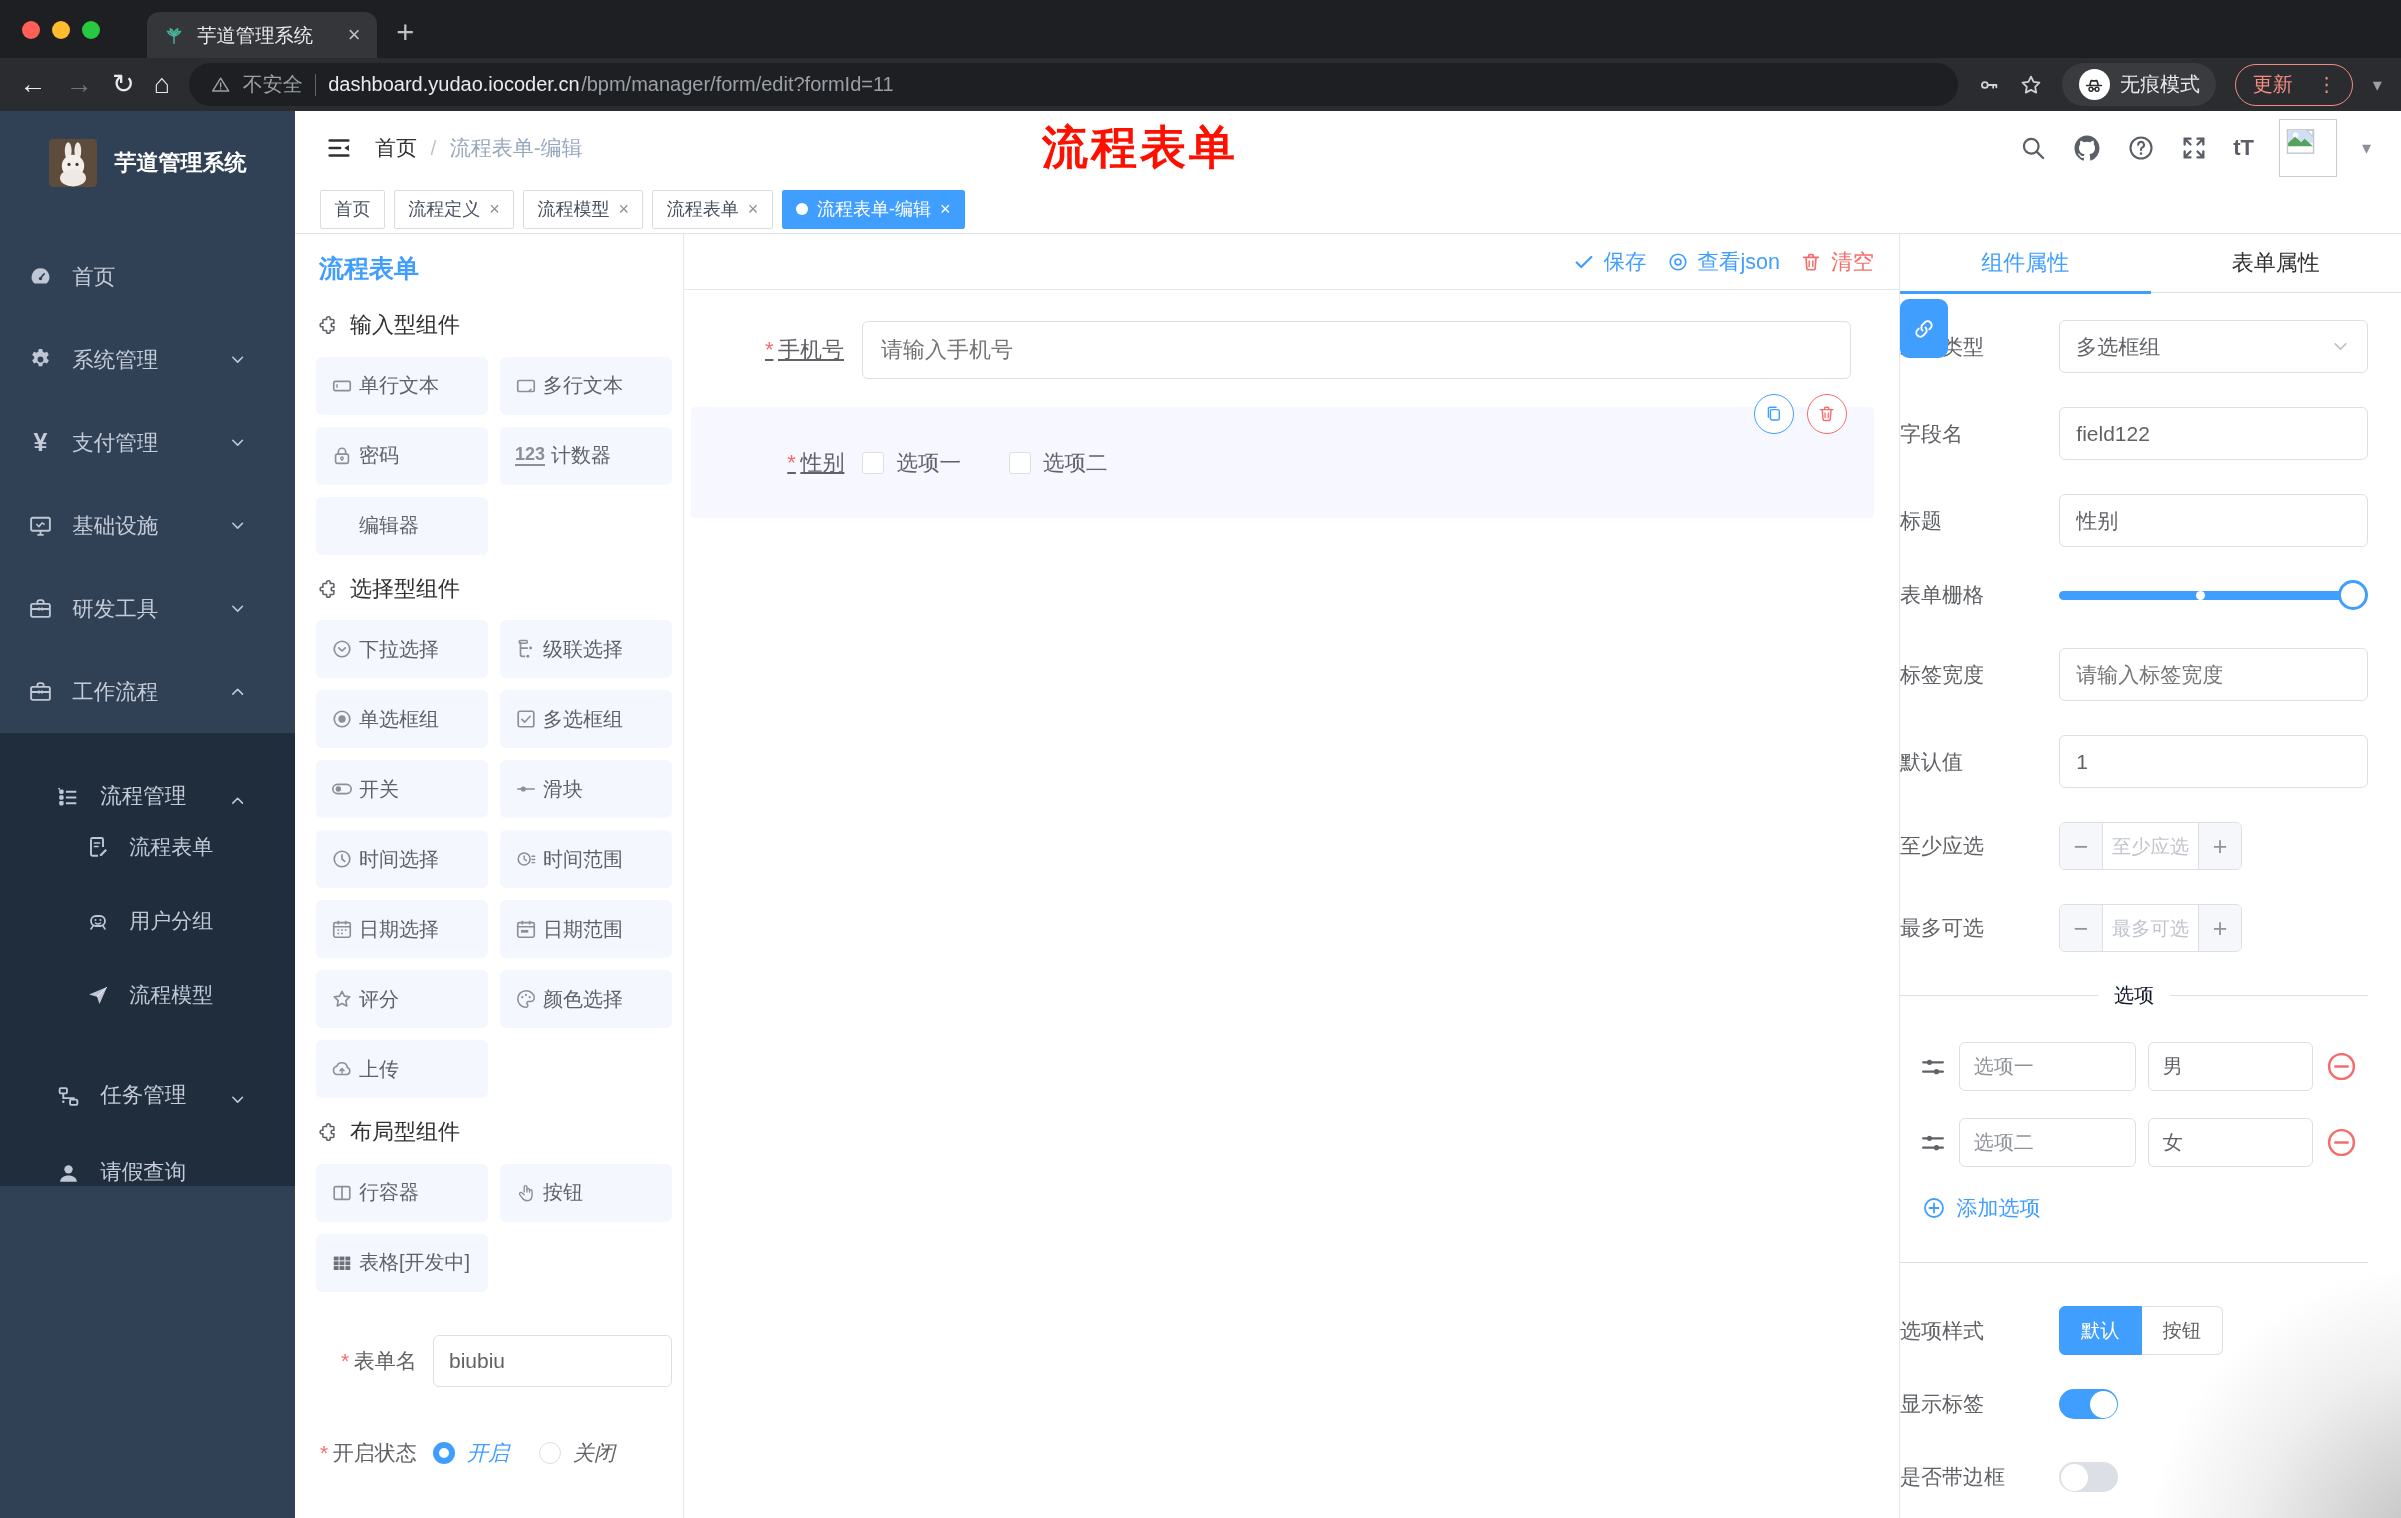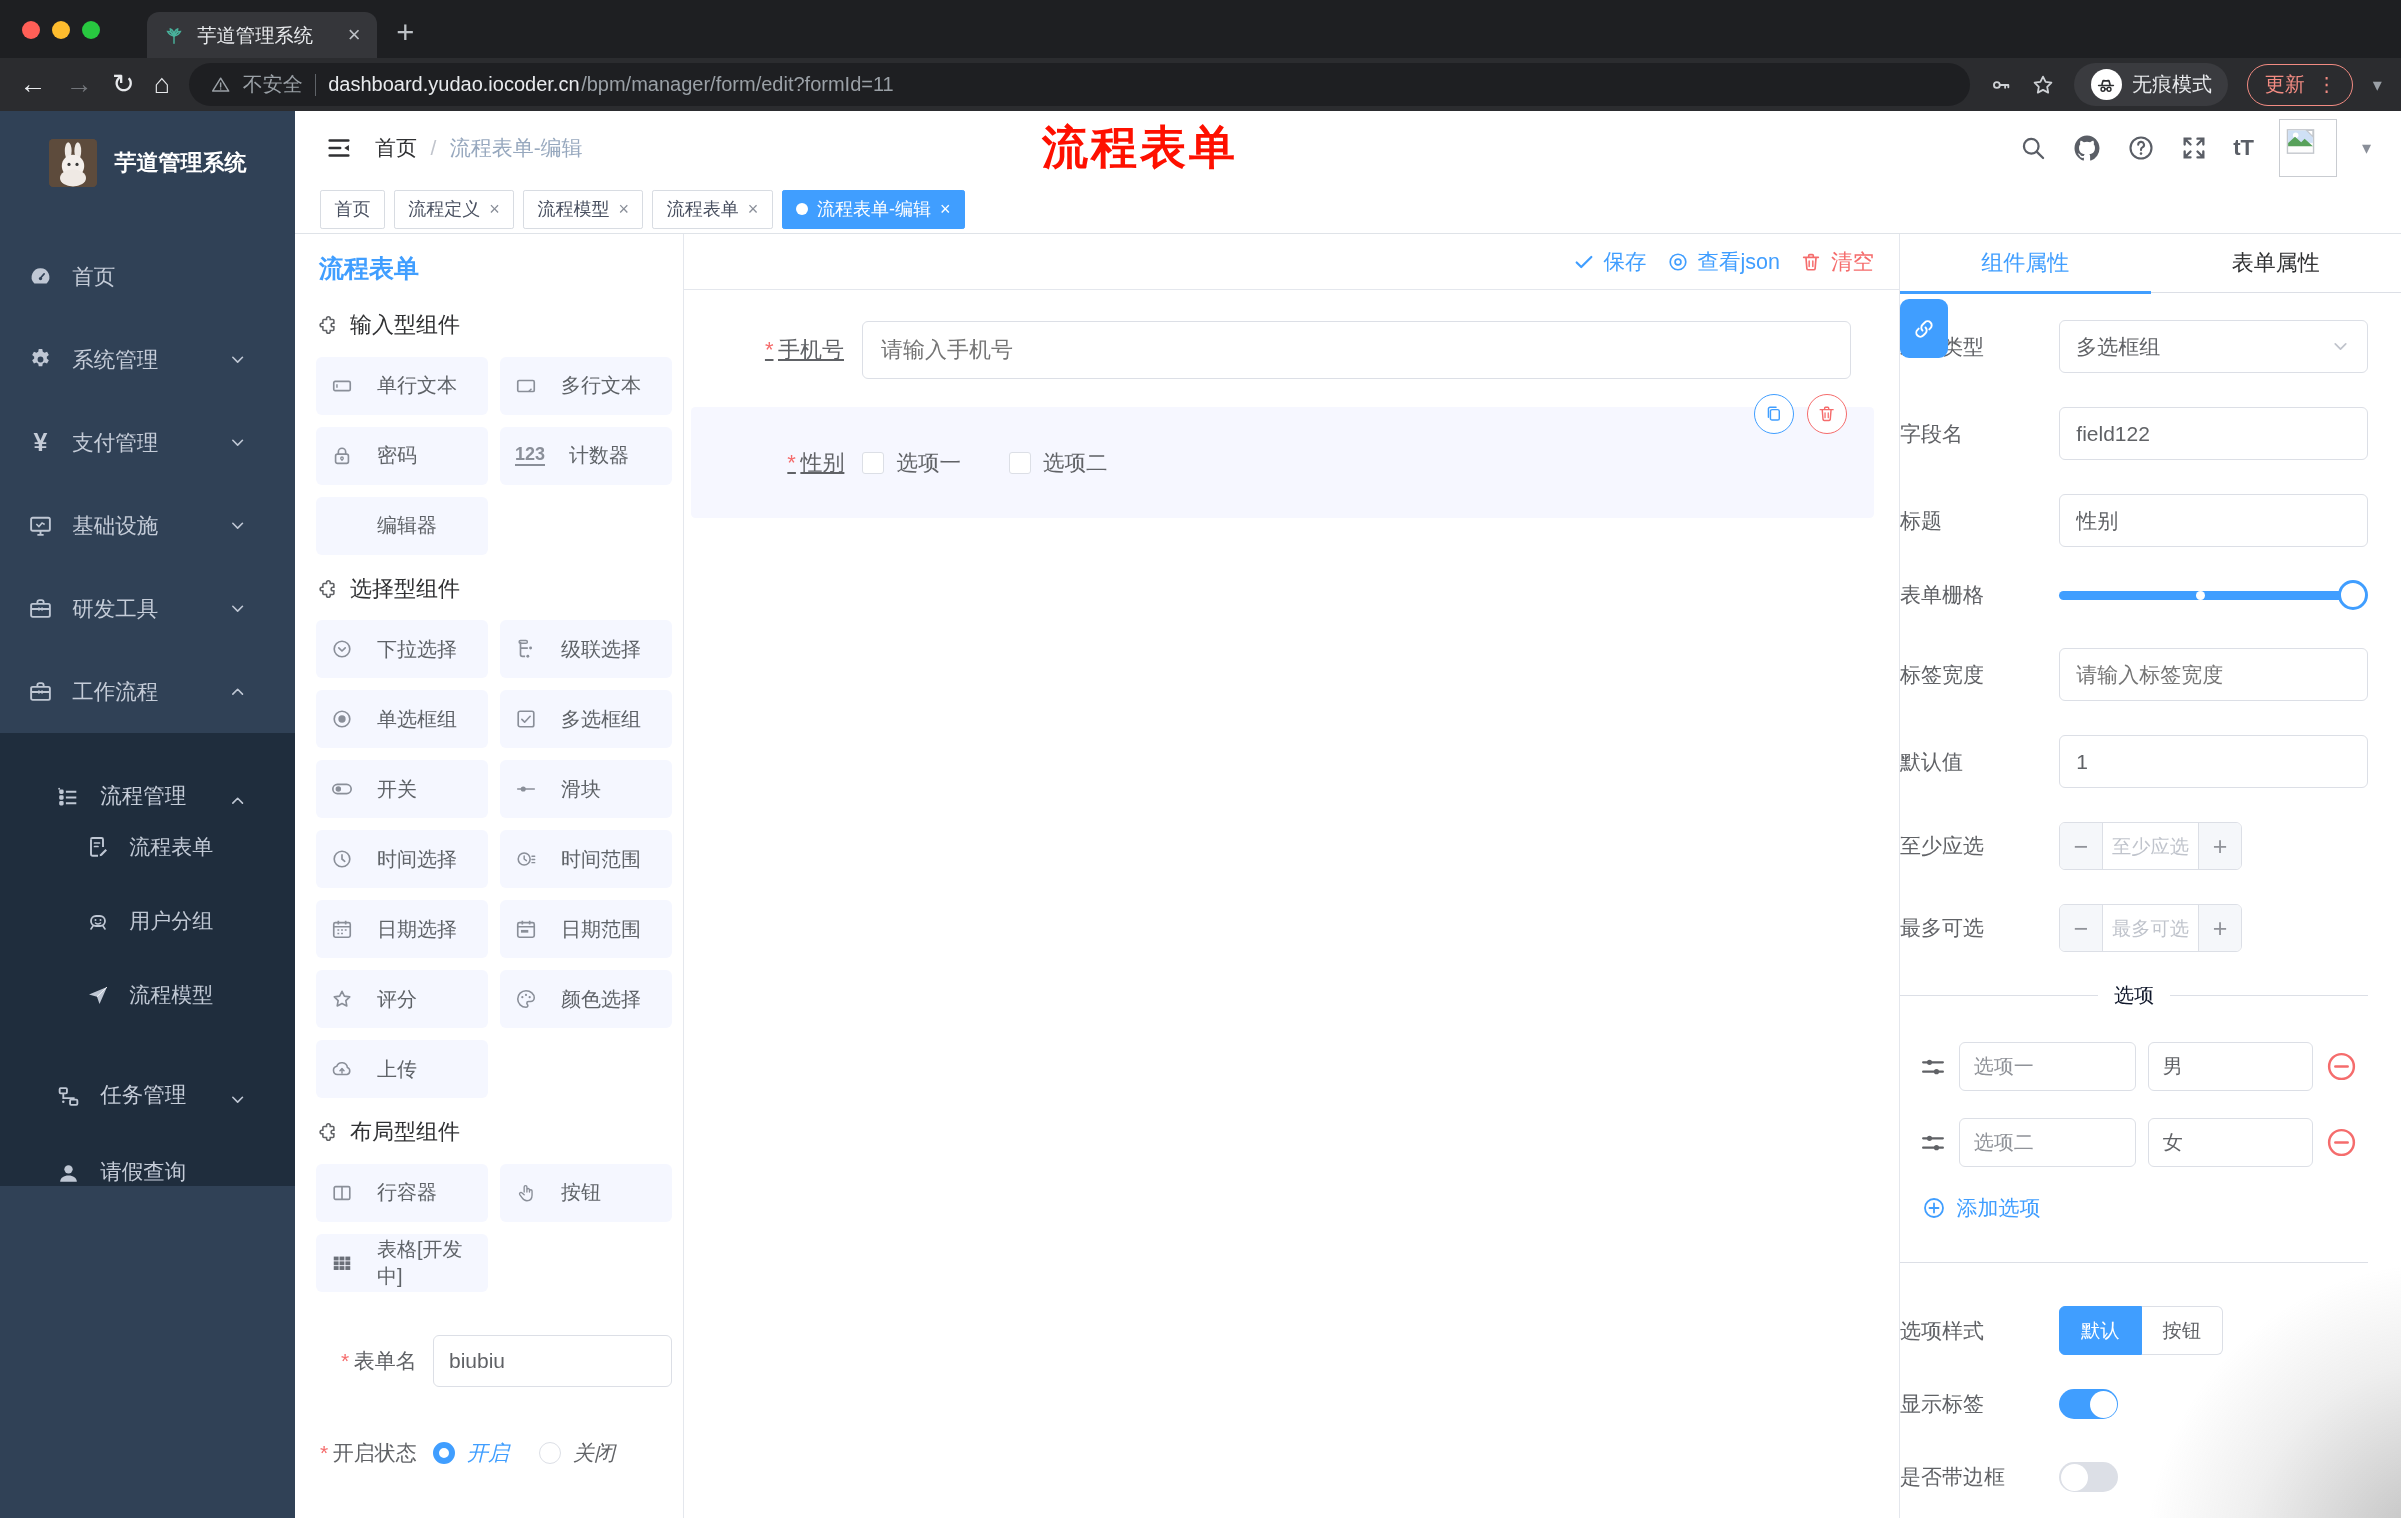--- a/index.html
+++ b/index.html
@@ -17,21 +17,21 @@
   .btoolbar { height:53px; background:#2b2c2f; display:flex; align-items:center; padding:0 19.3px; gap:19.3px; }
   .navg { color:#e8eaed; font-size:27px; line-height:1; }
   .navg.dim { color:#73767b; }
   .urlpill { flex:1; height:43px; background:#1e1f22; border-radius:21.5px; display:flex; align-items:center; gap:12px; padding:0 22px; font-size:20px; color:#e8eaed; }
   .urlpill .warn { color:#9aa0a6; font-size:18px; }
   .urlpill .sec { color:#9aa0a6; }
   .urlpill .vbar { width:1.5px; height:22px; background:#5f6368; }
   .urlpill .path { color:#9aa0a6; }
   .chip { height:43px; background:#3a3b3f; border-radius:21.5px; display:flex; align-items:center; gap:10.4px; padding:0 16.3px; color:#e8eaed; font-size:20px; }
   .chip .cir { width:31px; height:31px; border-radius:50%; background:#fff; display:flex; align-items:center; justify-content:center; }
-  .updpill { height:42px; border:1.5px solid #f28b82; border-radius:21.5px; color:#f28b82; font-size:20px; display:flex; align-items:center; gap:12px; padding:0 16.3px; }
+  .updpill { height:42px; border:1.5px solid #f28b82; border-radius:21.5px; color:#f28b82; font-size:20px; display:flex; align-items:center; gap:24px; padding:0 16.3px; }
   .updpill .dots { letter-spacing:0; font-size:19.3px; }
   .wincaret { color:#9aa0a6; font-size:18px; }
 
   
   .app { display:flex; height:1407px; }
   .side { width:295px; flex-shrink:0; background:#304156; color:#c5ccd8; }
   .logo { height:97px; display:flex; align-items:center; justify-content:center; gap:18px; padding-top:7.4px; }
   .logoimg { width:48px; height:48px; border-radius:4.5px; overflow:hidden; background:#5d4b3c; display:flex; align-items:center; justify-content:center; }
   .logotitle { color:#fff; font-size:22px; font-weight:700; }
   .m1 { height:83px; display:flex; align-items:center; padding:0 28px; font-size:21.5px; }
@@ -64,21 +64,21 @@
   .tag .dot { width:12px; height:12px; border-radius:50%; background:#fff; }
 
   .work { flex:1; display:flex; overflow:hidden; }
 
   
   .palette { width:389px; flex-shrink:0; border-right:0.7px solid #e4e7ed; padding:12px 10.4px 0 12px; overflow:hidden; }
   .ptitle { color:#409eff; font-size:25px; font-weight:700; height:45px; display:flex; align-items:center; padding-left:12px; }
   .psec-h { display:flex; align-items:center; gap:12px; font-size:22px; color:#303133; margin:19.3px 0 16.3px 9px; }
   .psec-h .ic { color:#606266; }
   .pgrid { display:grid; grid-template-columns:172px 172px; gap:12px; margin-left:9px; }
-  .pitem { height:58px; background:#f5f7ff; border-radius:6px; display:flex; align-items:center; gap:24px; padding-left:15px; font-size:20px; color:#5f6368; }
+  .pitem { height:58px; background:#f5f7ff; border-radius:6px; display:flex; align-items:center; gap:6px; padding-left:15px; font-size:20px; color:#5f6368; }
   .pitem .ic { color:#8a8f99; }
   .n123 { font-size:18px; font-weight:700; color:#8a8f99; border-bottom:2.2px solid #8a8f99; line-height:1.1; }
 
   .meta { margin-top:43px; }
   .mrow { display:flex; margin-bottom:40px; }
   .mlabel { width:126px; text-align:right; padding-right:16.3px; font-size:21px; color:#606266; line-height:52px; flex-shrink:0; }
   .req { color:#f56c6c; font-style:normal; margin-right:4.5px; }
   .minput { width:239px; height:52px; border:0.7px solid #dcdfe6; border-radius:6px; font-size:21px; color:#606266; padding:0 15px; outline:none; background:#fff; }
   .radios { display:flex; align-items:center; gap:30px; height:52px;font-style:italic; }
   .radio { display:flex; align-items:center; gap:12px; font-size:21px; color:#606266; }

